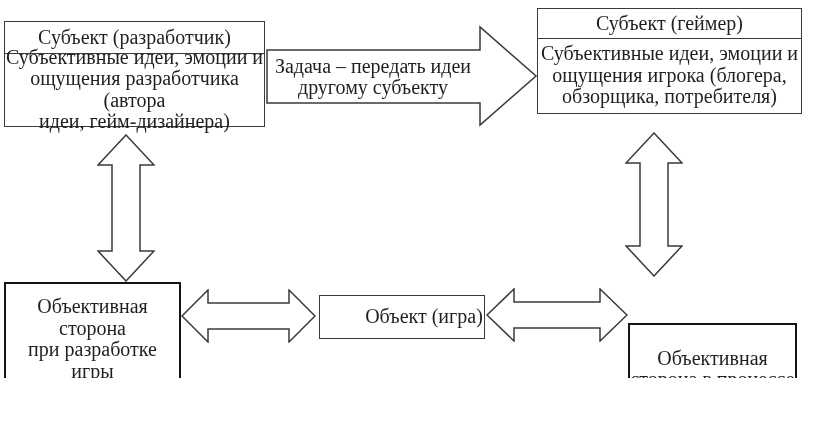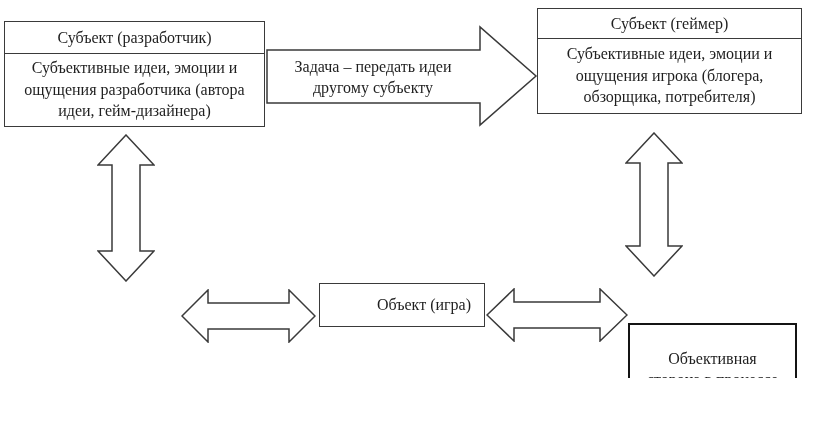--- a/index.html
+++ b/index.html
@@ -7,21 +7,21 @@
     padding: 0;
     background: #ffffff;
   }
   .canvas {
     position: relative;
     width: 820px;
     height: 378px;
     background: #ffffff;
     font-family: "Liberation Serif", "DejaVu Serif", serif;
     color: #1f1f1f;
-    font-size: 16px;
+    font-size: 20px;
     line-height: 21.5px;
     overflow: hidden;
   }
   .box {
     position: absolute;
     background: #ffffff;
     box-sizing: border-box;
     text-align: center;
   }
   .thin  { border: 1.4px solid #3a3a3a; }
@@ -53,21 +53,21 @@
   .b-subj-dev .box-header { height: 32px; }
   .b-subj-dev .box-body   { height: 71px; }
 
   
   .b-subj-gamer { left: 537px; top: 8px; width: 265px; height: 106px; }
   .b-subj-gamer .box-header { height: 30px; }
   .b-subj-gamer .box-body   { height: 73px; }
 
   
   .b-obj-dev    { left: 4px;   top: 282px; width: 177px; height: 114px; }
-  .b-object     { left: 319px; top: 283px; width: 166px; height: 44px; padding-left: 44px; }
+  .b-object     { left: 319px; top: 295px; width: 166px; height: 44px; padding-left: 44px; }
   .b-obj-play   { left: 628px; top: 277px; width: 169px; height: 114px; margin-top: 46px; }
   .b-obj-dev .center-flex, .b-obj-play .center-flex { width: 100%; height: 100%; }
   .b-object .center-flex { width: 100%; height: 100%; }
 
   .arrow {
     position: absolute;
   }
   .arrow svg { display: block; }
   .arrow polygon {
     fill: #ffffff;
@@ -131,20 +131,24 @@
       <polygon points="29,1 57,31 43,31 43,117 57,117 29,147 1,117 15,117 15,31 1,31"></polygon>
     </svg>
   </div>
 
   <div class="arrow a-vright">
     <svg width="58" height="145" viewBox="0 0 58 145">
       <polygon points="29,1 57,31 43,31 43,114 57,114 29,144 1,114 15,114 15,31 1,31"></polygon>
     </svg>
   </div>
 
+  <div class="box thick b-obj-dev">
+    <div class="center-flex">Объективная сторона
+при разработке игры</div>
+  </div>
 
   <div class="arrow a-hleft">
     <svg width="135" height="54" viewBox="0 0 135 54">
       <polygon points="1,27 27,1 27,14 108,14 108,1 134,27 108,53 108,40 27,40 27,53"></polygon>
     </svg>
   </div>
 
   <div class="box thin b-object">
     <div class="center-flex">Объект (игра)</div>
   </div>

